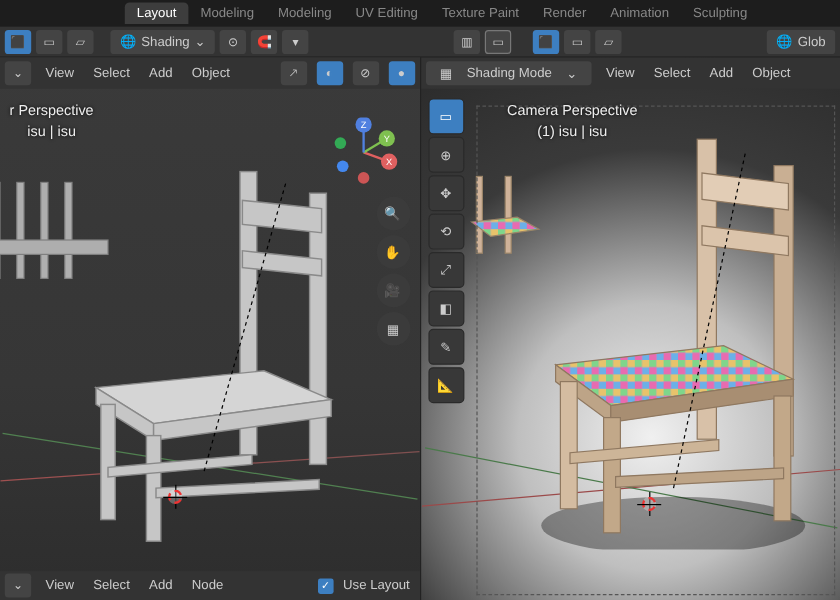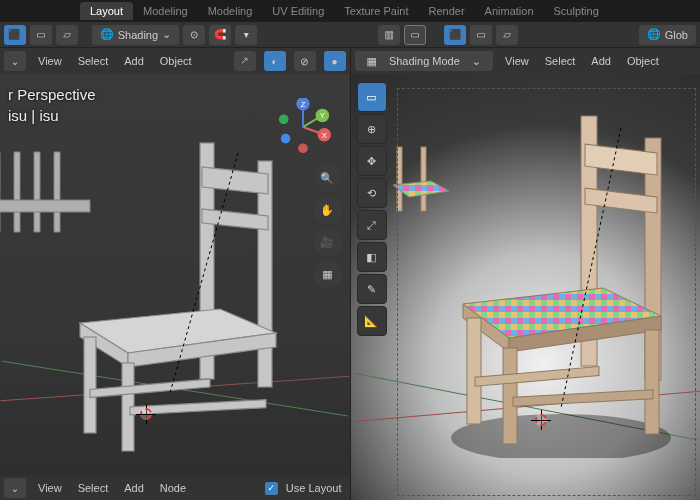--- a/index.html
+++ b/index.html
@@ -1,32 +1,32 @@
 <!DOCTYPE html>
 <html><head>
 <meta charset="utf-8">
 <style>
   * { margin: 0; padding: 0; box-sizing: border-box; font-family: -apple-system, "Segoe UI", sans-serif; }
   body { background: #232323; color: #ddd; width: 700px; height: 500px; overflow: hidden; font-size: 11px; }
   .top-menu { height: 22px; background: #1d1d1d; display: flex; align-items: center; padding: 0 4px; gap: 2px; }
   .top-menu span { padding: 3px 8px; color: #ccc; cursor: pointer; }
-  .workspace-tabs { height: 22px; background: #1d1d1d; display: flex; align-items: center; padding-left: 80px; gap: 0; position: absolute; top: 0; left: 0; right: 0; }
+  .workspace-tabs { height: 22px; background: #1d1d1d; display: flex; align-items: center; padding-left: 104px; gap: 0; position: absolute; top: 0; left: 0; right: 0; }
   .ws-tab { padding: 3px 10px; color: #888; cursor: pointer; font-size: 11px; }
   .ws-tab.active { background: #3d3d3d; color: #fff; border-radius: 4px 4px 0 0; }
   .toolbar-row { height: 26px; background: #333; display: flex; align-items: center; padding: 0 4px; gap: 4px; border-bottom: 1px solid #222; }
   .tb-btn { width: 22px; height: 20px; background: #444; border-radius: 3px; display: flex; align-items: center; justify-content: center; font-size: 10px; color: #ccc; cursor: pointer; }
   .tb-btn.blue { background: #3d7fc1; }
   .tb-dd { background: #444; border-radius: 3px; padding: 2px 8px; display: flex; align-items: center; gap: 4px; color: #ccc; height: 20px; }
   .header-row { height: 26px; background: #333; display: flex; align-items: center; padding: 0 4px; gap: 8px; }
   .header-row span { color: #ccc; cursor: pointer; padding: 2px 4px; }
   .main { display: flex; width: 700px; height: calc(500px - 22px - 26px); position: relative; }
   .viewport { flex: 1; position: relative; overflow: hidden; background: #393939; }
   .viewport.left { background: linear-gradient(180deg, #3a3a3a 0%, #363636 60%, #2d2d2d 100%); border-right: 1px solid #222; }
   .viewport.right { background: radial-gradient(circle at 55% 70%, #f0f0f0 0%, #bfbfbf 30%, #3a3a3a 65%, #2a2a2a 100%); }
-  .vp-label { position: absolute; top: 36px; left: 8px; font-size: 15px; line-height: 1.4; color: #eee; text-shadow: 0 0 3px #000; z-index: 6; }
+  .vp-label { position: absolute; top: 36px; left: 8px; font-size: 12px; line-height: 1.4; color: #eee; text-shadow: 0 0 3px #000; z-index: 6; text-align: center; }
   .vp-label.right-l { left: 72px; }
   .tool-col { position: absolute; top: 34px; left: 6px; display: flex; flex-direction: column; gap: 2px; z-index: 7; }
   .tool { width: 30px; height: 30px; background: #383838; border-radius: 4px; display: flex; align-items: center; justify-content: center; color: #ccc; border: 1px solid #2a2a2a; }
   .tool.active { background: #3d7fc1; color: #fff; }
   .nav-col { position: absolute; top: 116px; right: 8px; display: flex; flex-direction: column; gap: 4px; z-index: 7; }
   .navb { width: 28px; height: 28px; background: rgba(60,60,60,.85); border-radius: 50%; display: flex; align-items: center; justify-content: center; color: #ccc; }
   .gizmo { position: absolute; top: 50px; right: 18px; width: 58px; height: 58px; z-index: 7; }
   .chair { position: absolute; z-index: 3; }
   .bottom-bar { position: absolute; bottom: 0; left: 0; right: 0; height: 24px; background: #333; display: flex; align-items: center; padding: 0 4px; gap: 8px; z-index: 8; }
   .bottom-bar span { color: #ccc; padding: 2px 4px; }
@@ -189,20 +189,22 @@
         <span>Shading Mode</span>
         <span>⌄</span>
       </div>
       <span>View</span>
       <span>Select</span>
       <span>Add</span>
       <span>Object</span>
     </div>
 
     <div class="vp-label right-l">
+      <div>Camera Perspective</div>
+      <div>(1) isu | isu</div>
     </div>
 
     <div class="tool-col">
       <div class="tool active">▭</div>
       <div class="tool">⊕</div>
       <div class="tool">✥</div>
       <div class="tool">⟲</div>
       <div class="tool">⤢</div>
       <div class="tool">◧</div>
       <div class="tool">✎</div>

